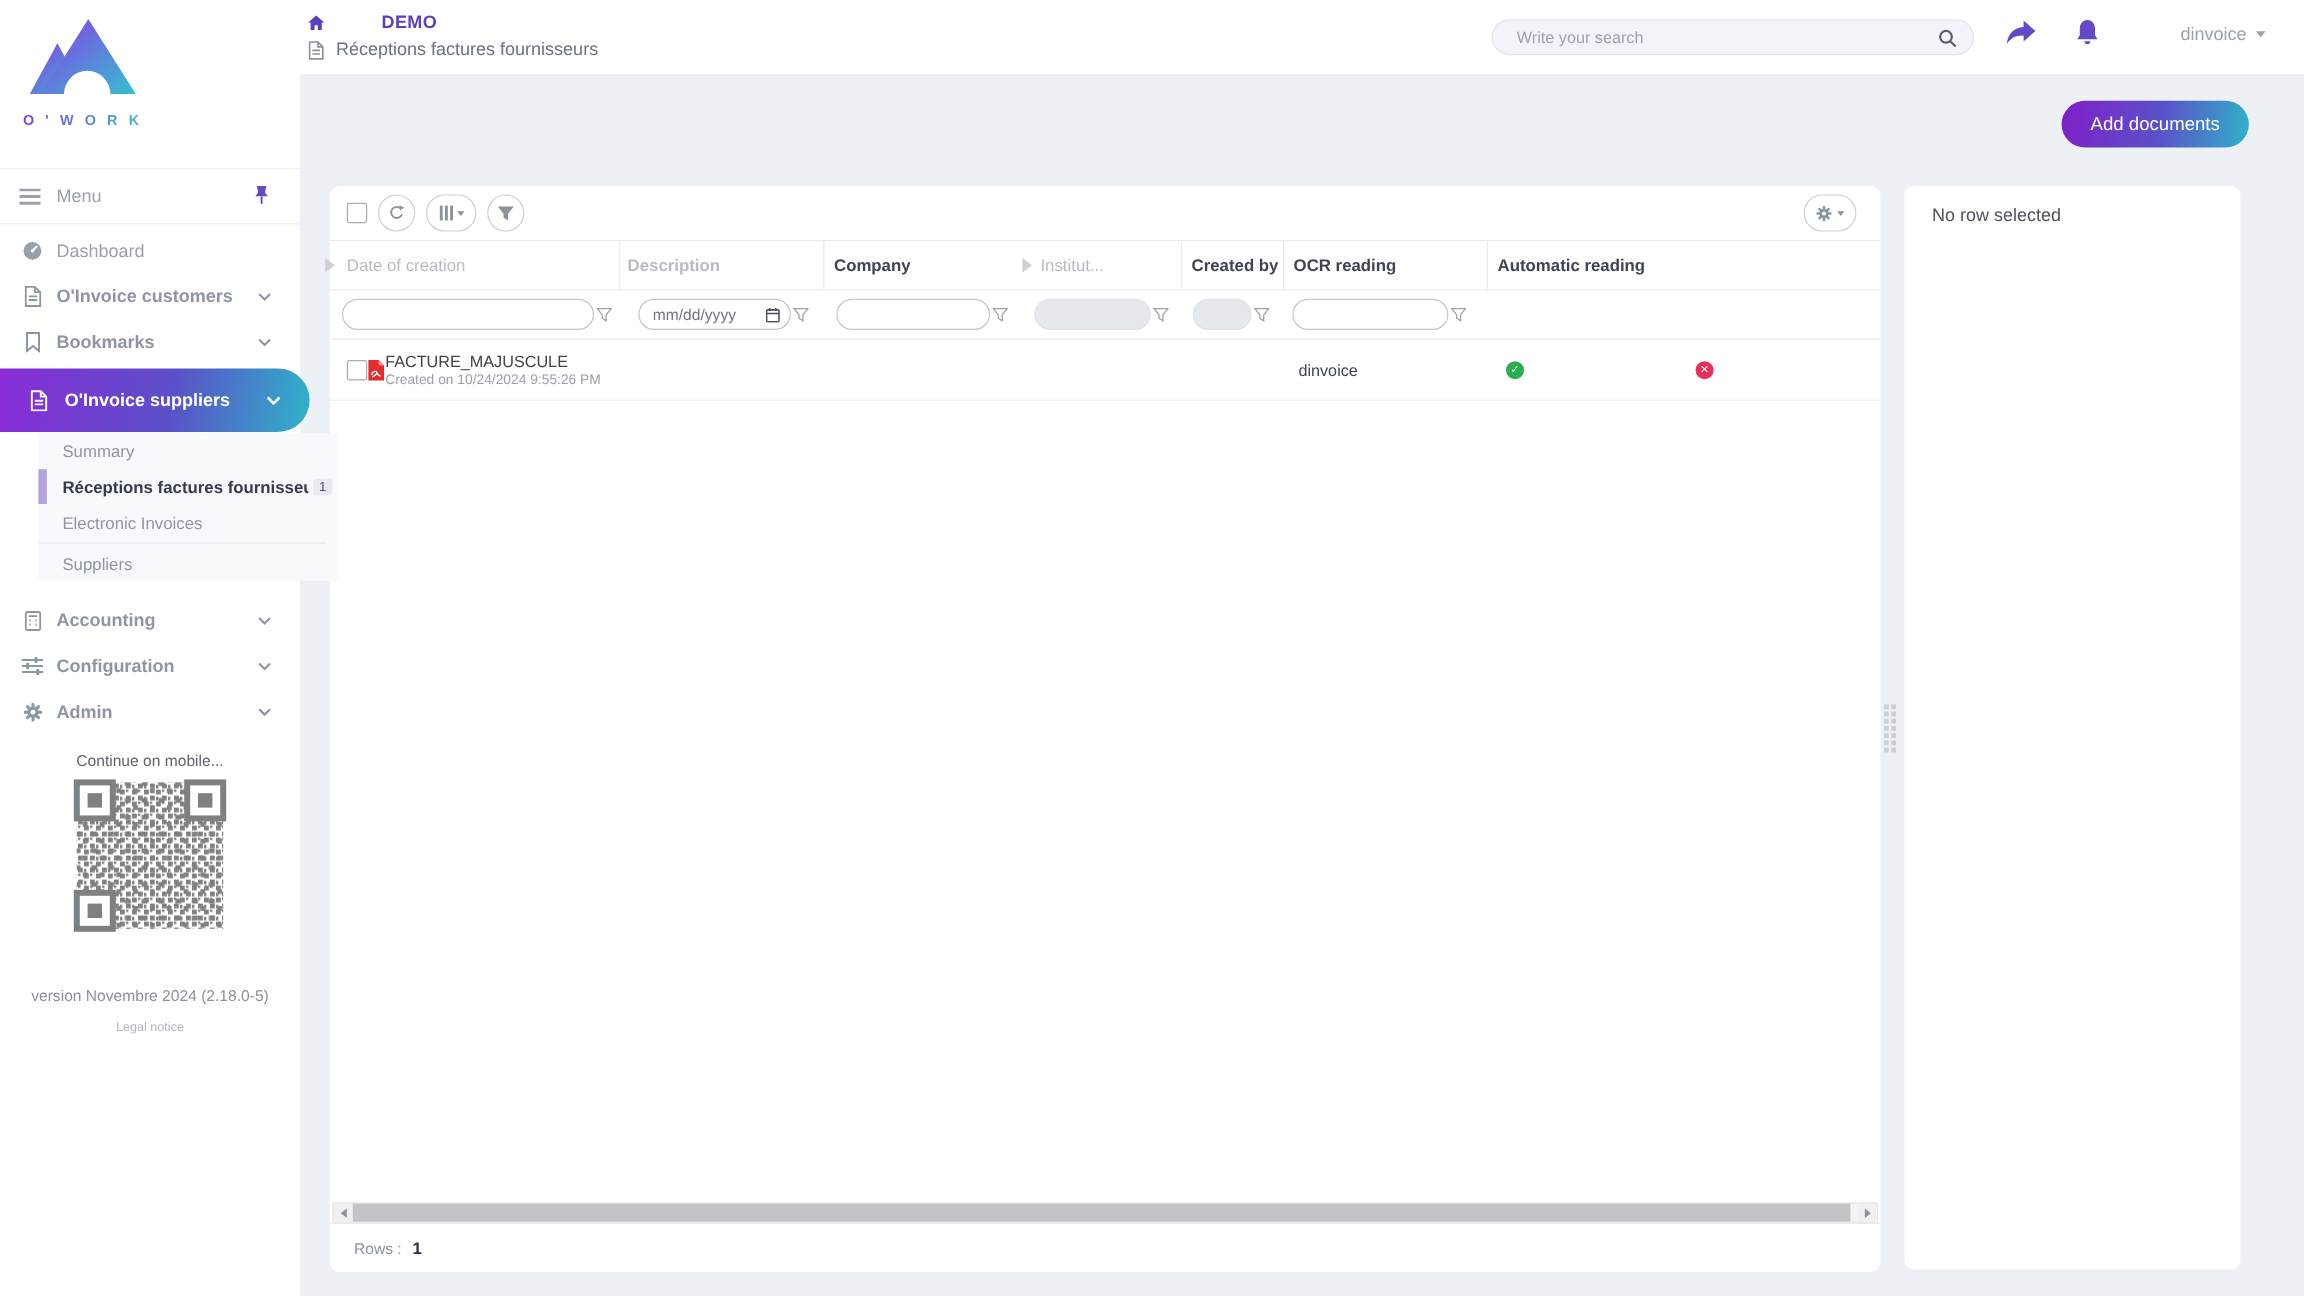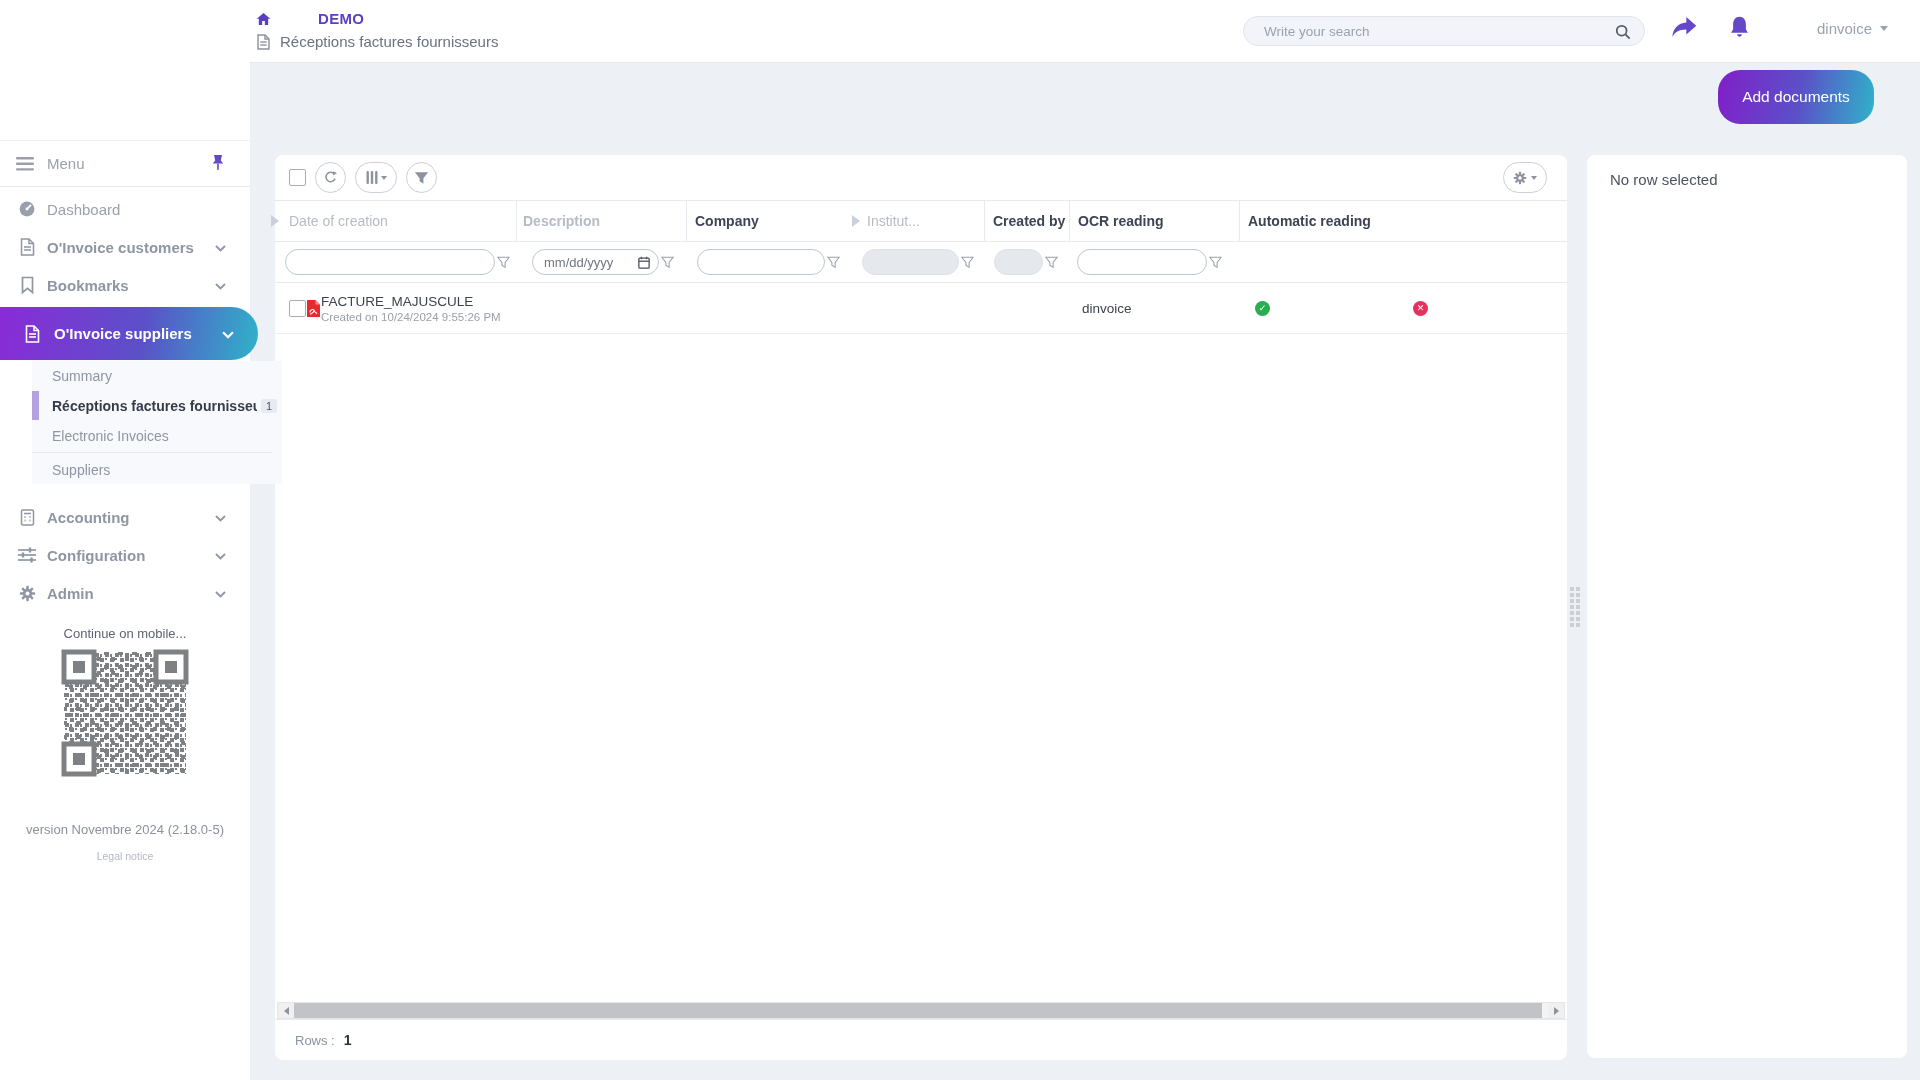--- a/index.html
+++ b/index.html
@@ -42,21 +42,21 @@
   .crumb2 .txt{font-size:15px;color:#6a7280;}
   .search{position:absolute;left:993px;top:16px;width:402px;height:30px;background:#f3f4f9;border:1px solid #e0e4ed;border-radius:16px;box-sizing:border-box;}
   .search input{position:absolute;left:0;top:0;width:100%;height:100%;background:transparent;border:none;outline:none;padding:0 40px 0 20px;font-size:13.5px;color:#3c434f;font-family:"Liberation Sans",sans-serif;box-sizing:border-box;}
   .search input::placeholder{color:#9aa2b0;}
   .search .mag{position:absolute;right:13px;top:7px;}
   .icon-btn{position:absolute;top:15px;cursor:pointer;}
   .userbox{position:absolute;left:1567px;top:20px;display:flex;align-items:center;gap:8px;color:#9aa2ae;font-size:15px;}
   .caret-down{width:0;height:0;border-left:4px solid transparent;border-right:4px solid transparent;border-top:5px solid #9aa2ae;}
 
   
-  .add-btn{position:absolute;left:1718px;top:70px;width:156px;height:54px;border:none;border-radius:22px;background:linear-gradient(100deg,#811fc9 0%,#5b50c8 52%,#2fb3c9 100%);color:#fff;font-size:15.5px;font-family:"Liberation Sans",sans-serif;cursor:pointer;}
+  .add-btn{position:absolute;left:1718px;top:84px;width:156px;height:39px;border:none;border-radius:22px;background:linear-gradient(100deg,#811fc9 0%,#5b50c8 52%,#2fb3c9 100%);color:#fff;font-size:15.5px;font-family:"Liberation Sans",sans-serif;cursor:pointer;}
 
   
   .table-card{position:absolute;left:275px;top:155px;width:1292px;height:905px;background:#fff;border-radius:8px;display:flex;flex-direction:column;box-sizing:border-box;}
   .tc-toolbar{height:45px;display:flex;align-items:center;position:relative;flex:none;}
   .cbx{width:15px;height:15px;border:1px solid #a7adb8;border-radius:2px;background:#fff;flex:none;}
   .tc-toolbar .cbx{margin-left:14px;}
   .tb-btn{height:31px;border:1px solid #ccd0d8;border-radius:16px;margin-left:9px;display:flex;align-items:center;justify-content:center;background:#fff;cursor:pointer;box-sizing:border-box;}
   .tb-btn.round{width:31px;}
   .gear-btn{position:absolute;right:20px;top:7px;width:44px;height:31px;border:1px solid #ccd0d8;border-radius:16px;display:flex;align-items:center;justify-content:center;gap:4px;background:#fff;cursor:pointer;box-sizing:border-box;}
   .cols{display:grid;grid-template-columns:241px 170px 170px 128px 85px 170px 164px 164px;}
@@ -79,33 +79,47 @@
   .status.err{background:#e8305f;}
   .tc-space{flex:1;}
   .tc-hscroll{height:17px;margin:0 2px;display:flex;align-items:stretch;background:#f3f4f5;border:1px solid #e6e6e6;box-sizing:border-box;flex:none;}
   .hs-arrow{width:16px;display:flex;align-items:center;justify-content:center;background:#f0f0f0;cursor:pointer;}
   .hs-thumb{flex:1;background:#c2c3c6;margin-right:6px;cursor:grab;}
   .tc-footer{height:40px;border-top:1px solid #e7eaee;display:flex;align-items:center;padding-left:20px;flex:none;}
   .rows-label{font-size:13px;color:#8b93a0;}
   .rows-count{font-size:14px;font-weight:bold;color:#2b3240;margin-left:9px;}
 
   
-  .detail-card{position:absolute;left:1587px;top:155px;width:320px;height:903px;background:#fff;border-radius:8px;box-sizing:border-box;padding:16px 0 0 23px;}
+  .detail-card{position:absolute;left:1587px;top:155px;width:280px;height:903px;background:#fff;border-radius:8px;box-sizing:border-box;padding:16px 0 0 23px;}
   .no-row{font-size:15px;color:#4b5260;}
   .drag-dots{position:absolute;left:1570px;top:587px;display:grid;grid-template-columns:4px 4px;grid-auto-rows:4px;gap:2px;}
   .drag-dots span{background:#ccd0d6;}
 
   .tleft{width:0;height:0;border-top:4px solid transparent;border-bottom:4px solid transparent;border-right:5px solid #8d939e;}
   .tright{width:0;height:0;border-top:4px solid transparent;border-bottom:4px solid transparent;border-left:5px solid #8d939e;}
   .sm-caret{width:0;height:0;border-left:3.5px solid transparent;border-right:3.5px solid transparent;border-top:4px solid #8d939e;}
 </style>
 </head>
 <body>
 
 <aside class="sidebar">
+  <div class="logo-wrap">
+    <svg width="92" height="76" viewBox="0 0 100 82">
+      <defs>
+        <linearGradient id="lg1" x1="0" y1="0" x2="1" y2="1">
+          <stop offset="0" stop-color="#8a3ce8"></stop>
+            <stop offset="1" stop-color="#35c0d0"></stop>
+        </linearGradient>
+      </defs>
+      <path d="M27 28 L52 74 L2 74 Z" fill="url(#lg1)"></path>
+      <path d="M55 6 L98 74 L12 74 Z" fill="url(#lg1)"></path>
+      <path d="M33 74 A21 21 0 0 1 75 74 Z" fill="#ffffff"></path>
+    </svg>
+    <div class="logo-text">O ' W O R K</div>
+  </div>
 
   <div class="menu-row">
     <svg class="hamburger" width="18" height="14" viewBox="0 0 18 14">
       <g fill="#9aa1ad">
           <rect width="18" height="2.4" rx="1"></rect>
           <rect y="5.6" width="18" height="2.4" rx="1"></rect>
           <rect y="11.2" width="18" height="2.4" rx="1"></rect>
         </g>
     </svg>
     <span class="menu-label">Menu</span>

